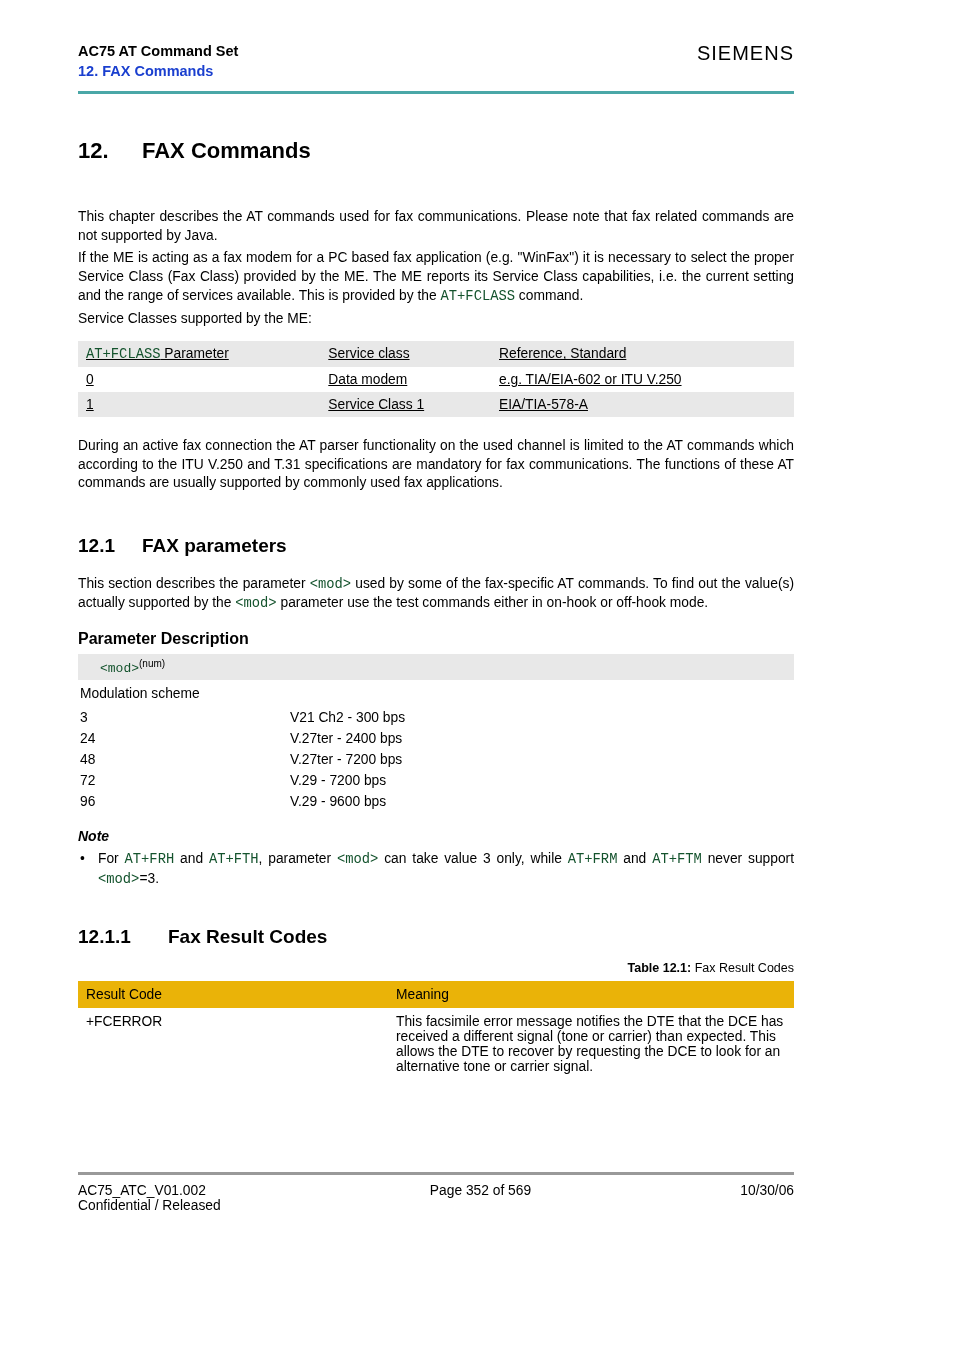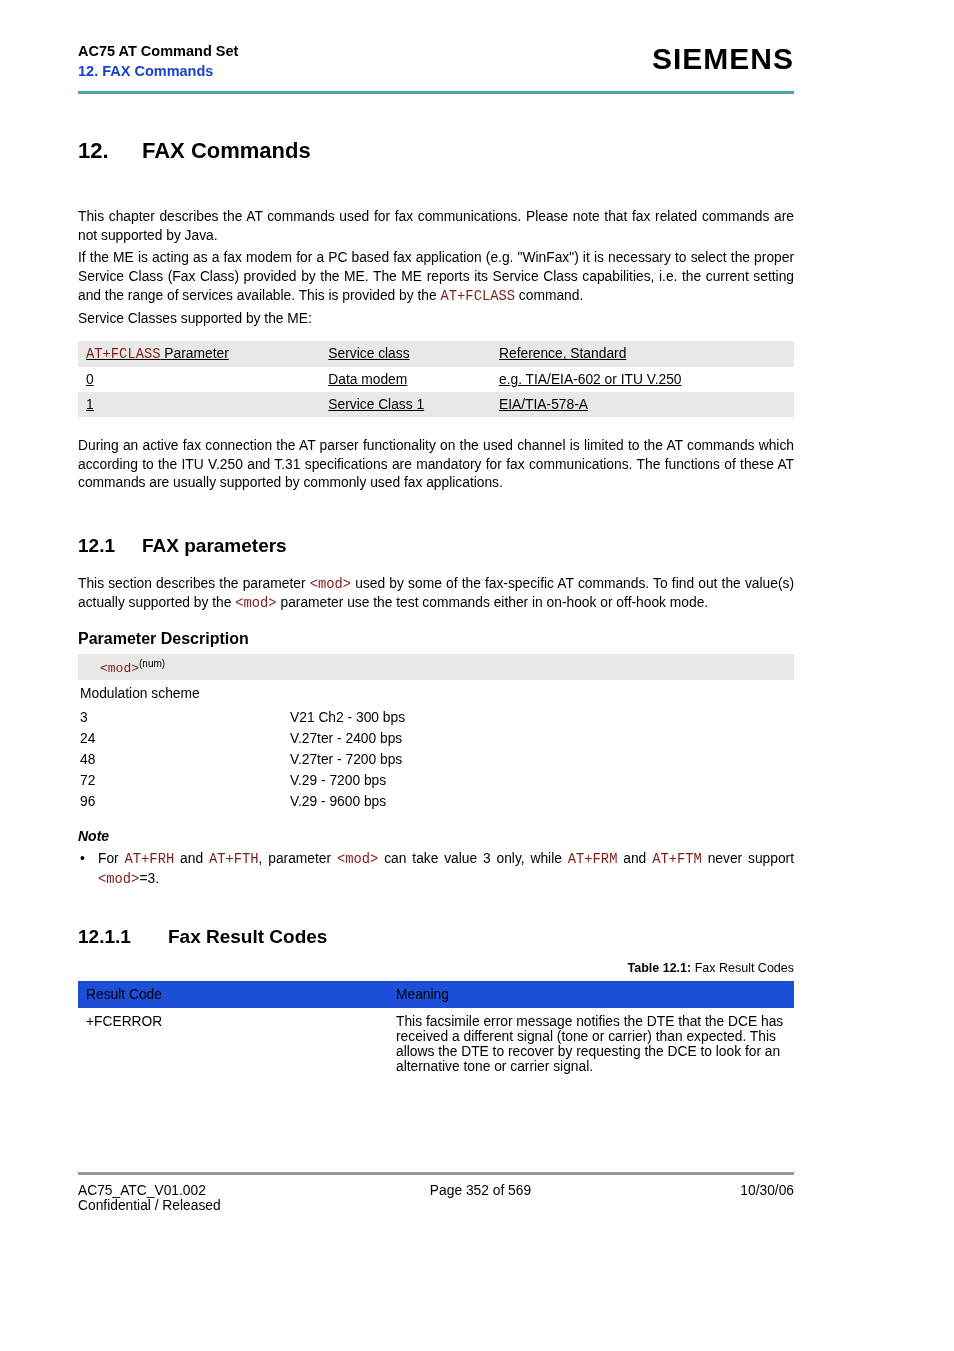--- a/index.html
+++ b/index.html
@@ -2,53 +2,53 @@
 <html><head>
 <meta charset="utf-8">
 <style>
   * { box-sizing: border-box; margin: 0; padding: 0; }
   html, body { width: 954px; background: #fff; font-family: Arial, Helvetica, sans-serif; color: #000; }
   .page { width: 872px; padding: 42px 78px 36px 78px; position: relative; }
   .header-row { display: flex; justify-content: space-between; align-items: flex-start; margin-bottom: 10px; }
   .header-left { font-size: 14.5px; line-height: 1.35; }
   .header-left .title-line { font-weight: bold; }
   .header-left .sub-line { font-weight: bold; }
-  .logo { font-family: Arial, Helvetica, sans-serif; font-weight: 700; font-size: 30px; letter-spacing: 1px; color: #000; }
+  .logo { font-family: Arial, Helvetica, sans-serif; font-weight: 400; font-size: 20px; letter-spacing: 1px; color: #000; }
   .teal-rule { border: none; border-top: 3px solid #4aa7a7; margin-top: 6px; margin-bottom: 44px; }
   .grey-rule { border: none; border-top: 3px solid #999; margin-top: 18px; margin-bottom: 8px; }
   h1.chapter { font-size: 22px; font-weight: bold; margin-bottom: 44px; }
   h1.chapter .num { display: inline-block; width: 64px; }
   h2.section { font-size: 19px; font-weight: bold; margin-top: 42px; margin-bottom: 18px; }
   h2.section .num { display: inline-block; width: 64px; }
   h3.subsection { font-size: 19px; font-weight: bold; margin-top: 36px; margin-bottom: 13px; }
   h3.subsection .num { display: inline-block; width: 90px; }
   p.body { font-size: 13.8px; line-height: 1.35; margin-bottom: 4px; text-align: justify; }
   p.body + p.body { margin-top: 0; }
   p.spaced { margin-top: 16px; margin-bottom: 12px; }
-  .mono-link { font-family: "Courier New", monospace; color: #7f1d1d; }
+  .mono-link { font-family: "Courier New", monospace; color: #14532d; }
   .link { color: #1a3fcf; }
   table.classes { width: 100%; border-collapse: collapse; font-size: 13.8px; margin-bottom: 20px; margin-top: 4px; text-decoration: underline; }
   table.classes th { text-align: left; font-weight: normal; background: #e8e8e8; padding: 5px 8px; }
   table.classes td { padding: 5px 8px; }
   table.classes tr.alt td { background: #e8e8e8; }
   .param-head { font-size: 16px; font-weight: bold; margin-top: 16px; margin-bottom: 6px; }
   .mod-bar { background: #e8e8e8; padding: 4px 22px; font-size: 13px; margin-bottom: 6px; }
   .mod-bar .sup { font-size: 10px; vertical-align: super; }
   .mod-title { font-size: 13.8px; margin: 4px 0 6px 2px; }
   table.mods { border-collapse: collapse; font-size: 13.8px; margin-left: 2px; margin-bottom: 16px; }
   table.mods td { padding: 3px 0; vertical-align: top; }
   table.mods td.col-a { width: 210px; }
   .note-head { font-size: 14px; font-weight: bold; font-style: italic; margin-top: 10px; margin-bottom: 6px; }
   ul.note-list { list-style: none; padding-left: 0; font-size: 13.8px; }
   ul.note-list li { position: relative; padding-left: 20px; line-height: 1.35; text-align: justify; }
   ul.note-list li::before { content: "•"; position: absolute; left: 2px; top: 0; }
   .table-caption { font-size: 12.5px; margin-bottom: 6px; text-align: right; }
   .table-caption .lbl { font-weight: bold; }
   table.results { width: 100%; border-collapse: collapse; font-size: 13.8px; }
-  table.results th { text-align: left; font-weight: normal; background: #1d4ed8; padding: 6px 8px; }
+  table.results th { text-align: left; font-weight: normal; background: #eab308; padding: 6px 8px; }
   table.results td { padding: 6px 8px; vertical-align: top; }
   table.results td.code-col { width: 310px; }
   .footer { display: flex; justify-content: space-between; font-size: 13.8px; margin-top: 4px; }
   .footer .left { text-align: left; }
   .footer .center { text-align: center; flex: 1; }
   .footer .right { text-align: right; }
   .footer-spacer { height: 74px; }
 </style>
 </head>
 <body>

